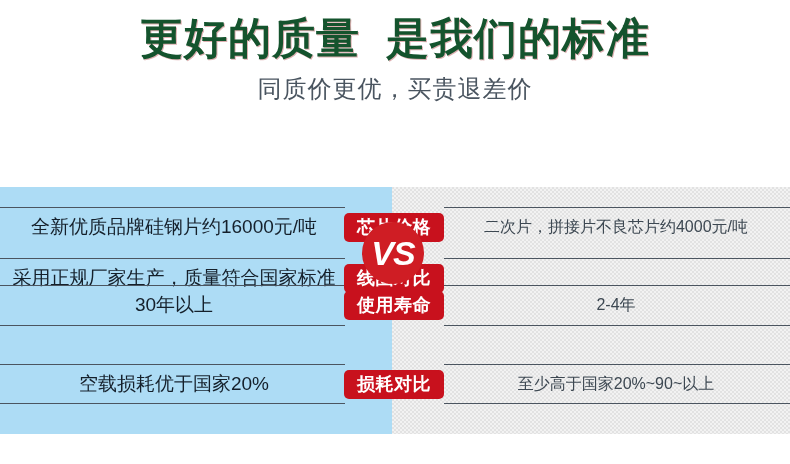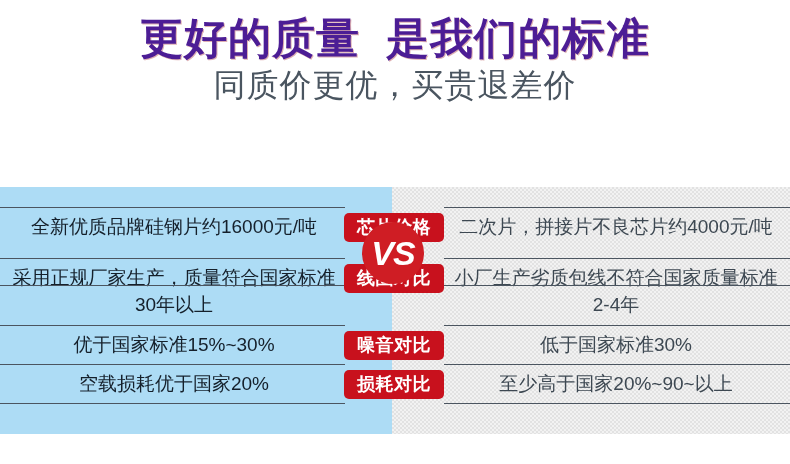--- a/index.html
+++ b/index.html
@@ -21,30 +21,30 @@
     left: 0; top: 0;
     width: 790px;
     height: 108px;
     text-align: center;
   }
   .main-title {
     margin: 0;
     padding-top: 14px;
     font-size: 43px;
     font-weight: bold;
-    color: #4c1d95;
+    color: #14532d;
     letter-spacing: 1px;
     line-height: 1.12;
     text-shadow: 1px 1px 0 rgba(160,30,35,0.35);
     white-space: pre;
   }
   .sub-title {
-    margin: 0;
+    margin: 8px;
     padding-top: 6px;
-    font-size: 32px;
+    font-size: 24px;
     color: #4a5560;
     letter-spacing: 1px;
     line-height: 1.1;
   }
 
   
   .vs-band {
     position: absolute;
     left: 0; top: 110px;
     width: 790px;
@@ -158,21 +158,21 @@
     white-space: nowrap;
   }
   .cell-right {
     position: absolute;
     left: 444px;
     top: 1px;
     width: 344px;
     height: 38px;
     line-height: 38px;
     text-align: center;
-    font-size: 19px;
+    font-size: 16px;
     color: #3d4852;
     white-space: nowrap;
   }
   .badge {
     position: absolute;
     left: 344px;
     top: 6px;
     width: 100px;
     height: 29px;
     line-height: 29px;
@@ -224,36 +224,33 @@
       <div class="cell-left">全新优质品牌硅钢片约16000元/吨</div>
       <div class="badge">芯片价格</div>
       <div class="cell-right">二次片，拼接片不良芯片约4000元/吨</div>
     </div>
 
     <div class="row" style="top:71px;">
       <div class="row-top-line-left"></div>
       <div class="row-top-line-right"></div>
       <div class="cell-left">采用正规厂家生产，质量符合国家标准</div>
       <div class="badge">线圈对比</div>
-      <div class="cell-right">小厂生产劣质包线不符合国家质量标准</div>
     </div>
 
     <div class="row" style="top:98px;">
       <div class="row-top-line-left"></div>
       <div class="row-top-line-right"></div>
       <div class="cell-left">30年以上</div>
+      <div class="badge">使用寿命</div>
       <div class="cell-right">2-4年</div>
     </div>
 
     <div class="row" style="top:138px;">
       <div class="row-top-line-left"></div>
       <div class="row-top-line-right"></div>
-      <div class="cell-left">优于国家标准15%~30%</div>
-      <div class="badge">噪音对比</div>
-      <div class="cell-right">低于国家标准30%</div>
     </div>
 
     <div class="row" style="top:177px;">
       <div class="row-top-line-left"></div>
       <div class="row-top-line-right"></div>
       <div class="cell-left">空载损耗优于国家20%</div>
       <div class="badge">损耗对比</div>
       <div class="cell-right">至少高于国家20%~90~以上</div>
     </div>
 

